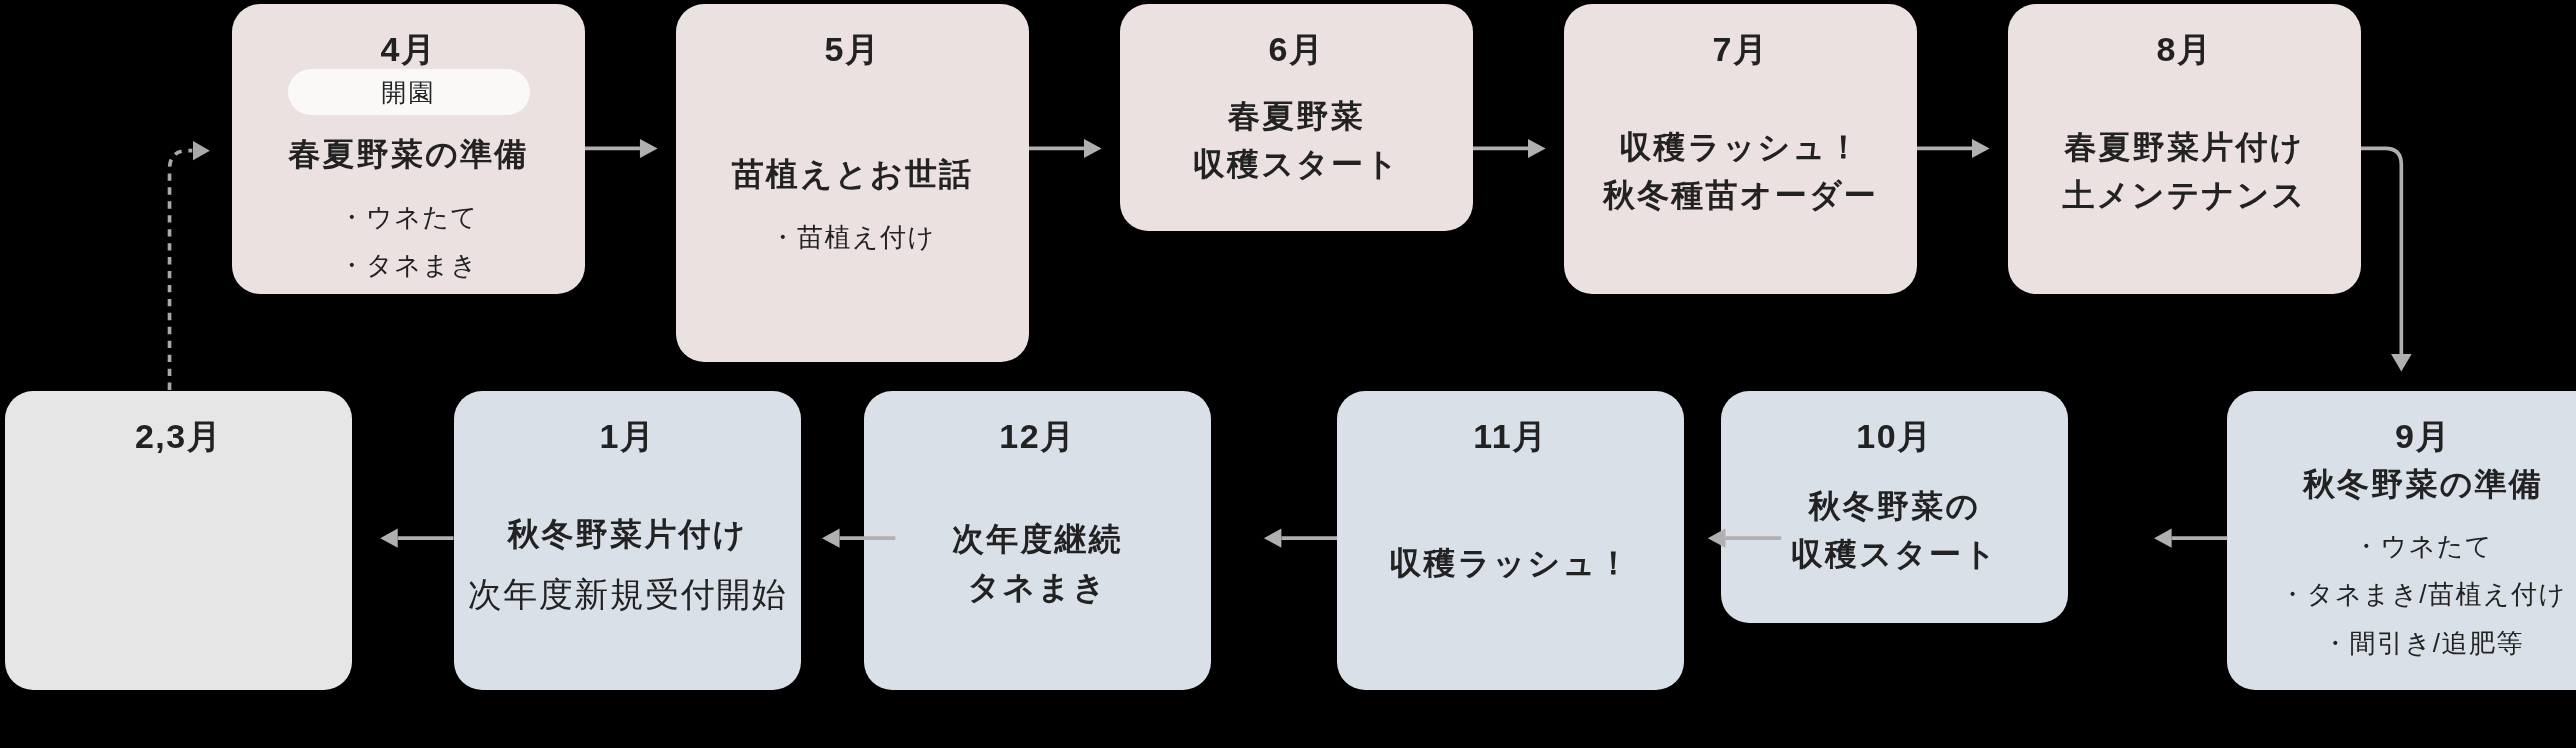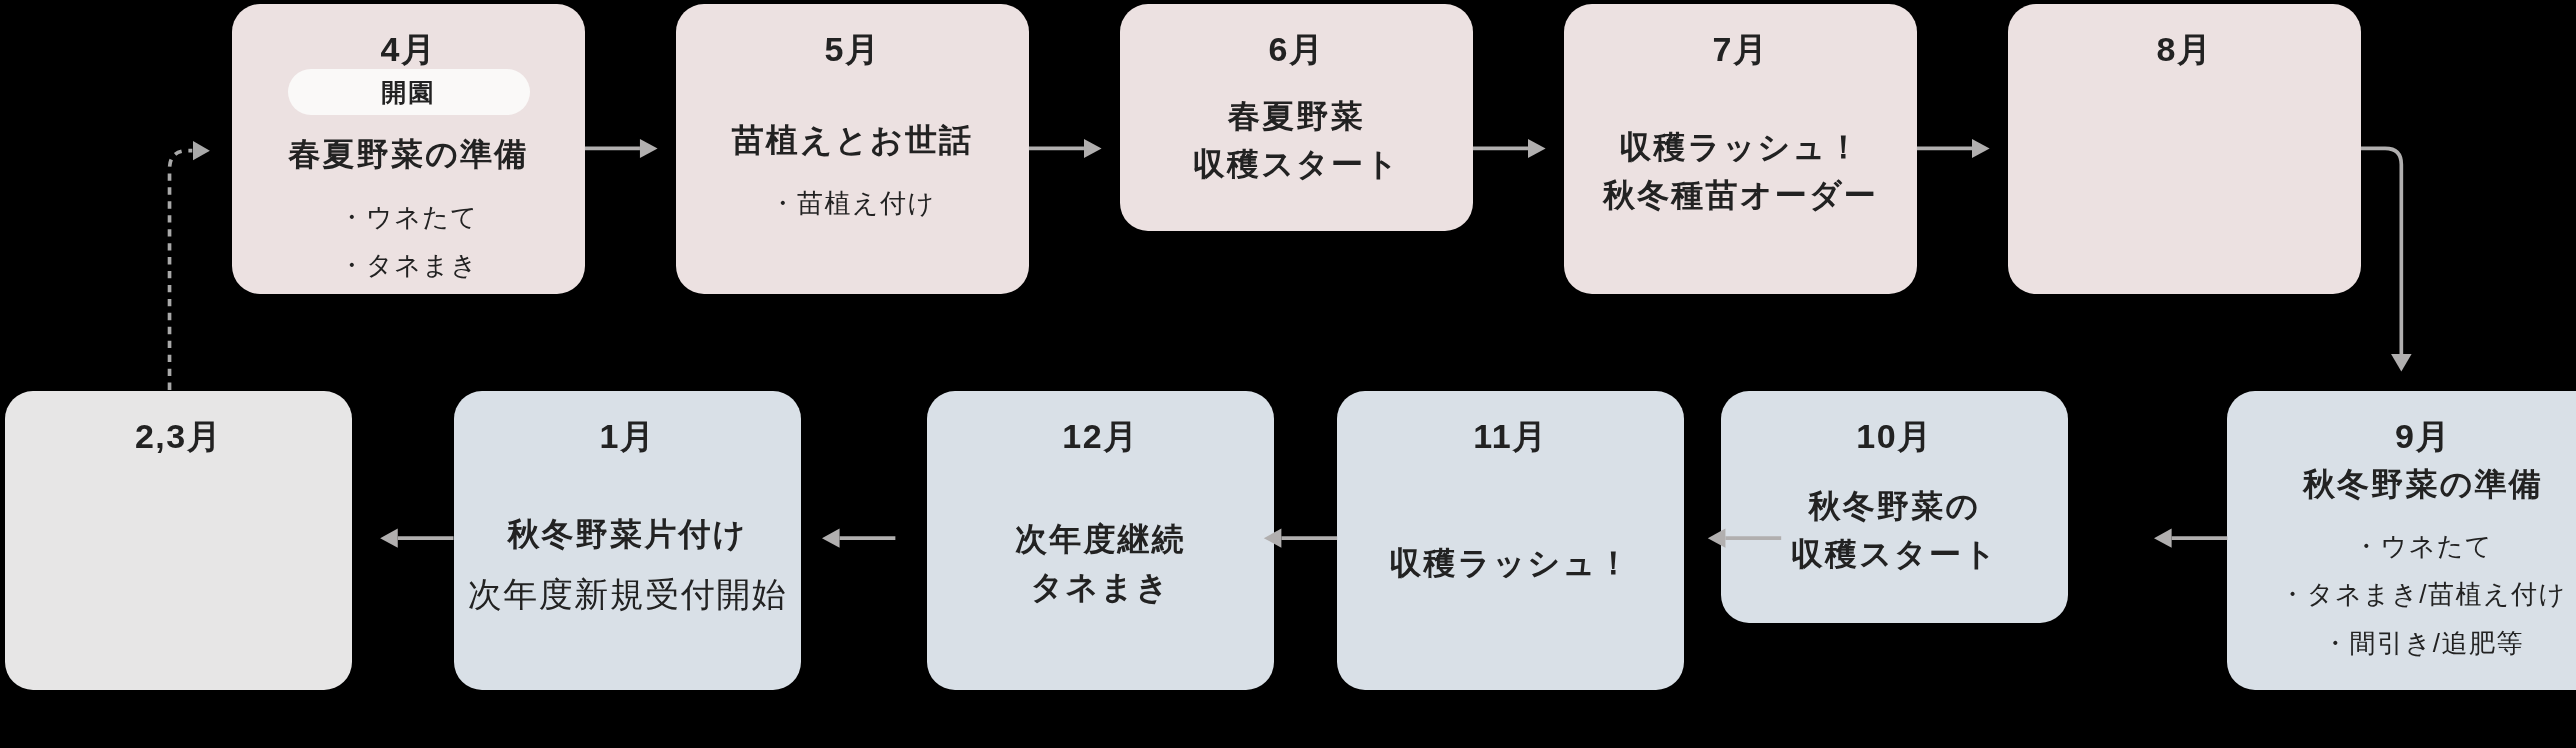--- a/index.html
+++ b/index.html
@@ -28,21 +28,21 @@
   .blue{background:var(--card-blue)}
   .gray{background:var(--card-gray)}
   .month{font-size:34px;font-weight:700;letter-spacing:1.5px;line-height:1.2;flex:0 0 auto}
   .content{
     flex:1 1 auto;display:flex;flex-direction:column;align-items:center;
     justify-content:center;gap:14.7px;width:100%;
   }
   .badge{
     background:var(--badge-bg);border-radius:733px;width:242px;height:46px;
     display:flex;align-items:center;justify-content:center;
-    font-size:25px;font-weight:700;letter-spacing:2.2px;flex:0 0 auto;
+    font-size:25px;font-weight:400;letter-spacing:2.2px;flex:0 0 auto;
   }
   .title{font-size:32px;font-weight:600;letter-spacing:2.2px;line-height:1.5;text-align:center}
   .bullets{font-size:26px;font-weight:500;letter-spacing:1.5px;line-height:1.85;text-align:center}
   .subtitle{font-size:34px;font-weight:400;letter-spacing:1.5px;line-height:1.3;text-align:center}
   svg.arrows{position:absolute;left:0;top:0;pointer-events:none}
   .aline{stroke:var(--arrow);stroke-width:5;fill:none}
   .ahead{fill:var(--arrow);stroke:none}
   .adash{stroke:var(--arrow-dashed);stroke-width:5;fill:none;stroke-dasharray:10 9}
   .adhead{fill:var(--arrow-dashed);stroke:none}
 </style>
@@ -60,21 +60,21 @@
       <div class="title">
           <div>春夏野菜の準備</div>
         </div>
       <div class="bullets">
         <div>・ウネたて</div>
         <div>・タネまき</div>
       </div>
     </div>
   </div>
 
-  <div class="box pink" style="left:676px;top:3.7px;width:353px;height:290px">
+  <div class="box pink" style="left:676px;top:3.7px;width:353px;height:358px">
     <div class="month">5月</div>
     <div class="content">
       <div class="title">
           <div>苗植えとお世話</div>
         </div>
       <div class="bullets">
         <div>・苗植え付け</div>
       </div>
     </div>
   </div>
@@ -94,37 +94,43 @@
     <div class="content">
       <div class="title">
         <div>収穫ラッシュ！</div>
         <div>秋冬種苗オーダー</div>
       </div>
     </div>
   </div>
 
   <div class="box pink" style="left:2008px;top:3.7px;width:353px;height:290px">
     <div class="month">8月</div>
+    <div class="content">
+      <div class="title">
+        <div>春夏野菜片付け</div>
+        <div>土メンテナンス</div>
+      </div>
+    </div>
   </div>
 
   <div class="box gray" style="left:5.1px;top:391px;width:347px;height:299px">
     <div class="month">2,3月</div>
   </div>
 
   <div class="box blue" style="left:454px;top:391px;width:347px;height:299px">
     <div class="month">1月</div>
     <div class="content">
       <div class="title">
           <div>秋冬野菜片付け</div>
         </div>
       <div class="subtitle">次年度新規受付開始</div>
     </div>
   </div>
 
-  <div class="box blue" style="left:927px;top:391px;width:347px;height:299px">
+  <div class="box blue" style="left:864px;top:391px;width:347px;height:299px">
     <div class="month">12月</div>
     <div class="content">
       <div class="title">
         <div>次年度継続</div>
         <div>タネまき</div>
       </div>
     </div>
   </div>
 
   <div class="box blue" style="left:1337px;top:391px;width:347px;height:299px">

